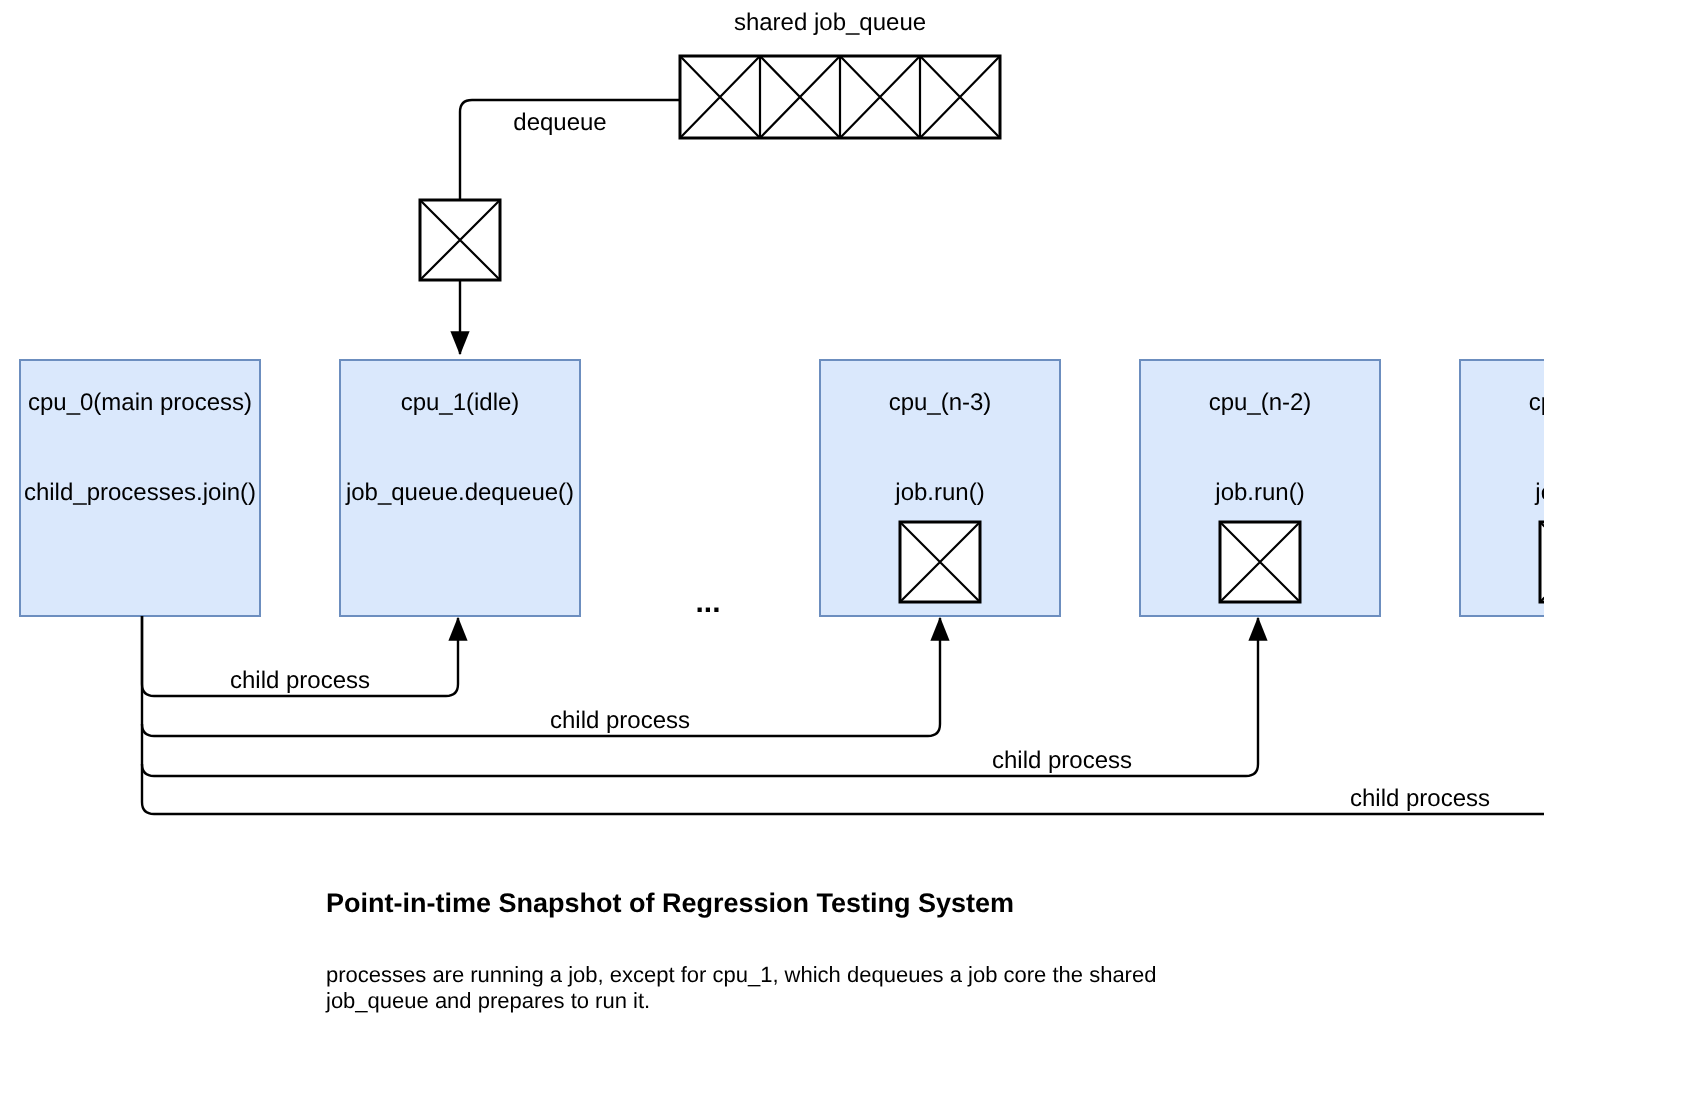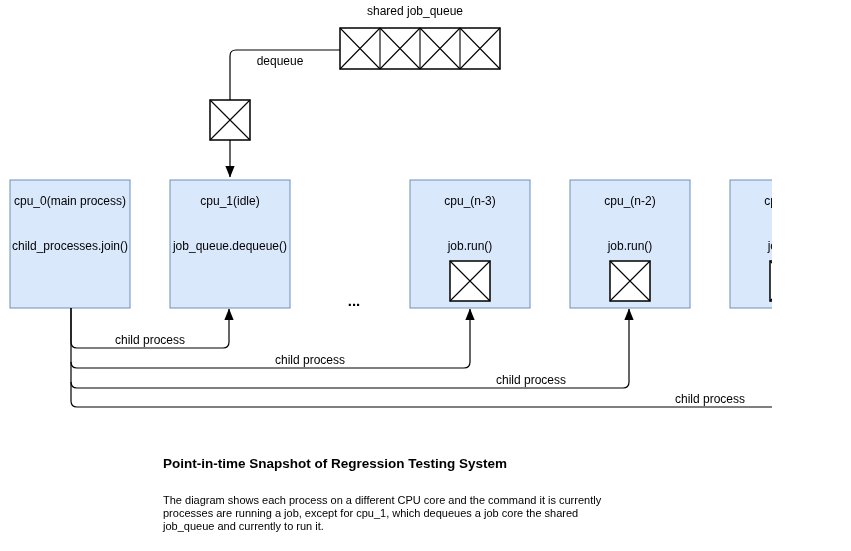--- a/index.html
+++ b/index.html
@@ -22,21 +22,20 @@
     position: absolute;
     left: 163px;
     top: 444px;
     color: #000000;
   }
   .caption-title {
     font-size: 13.5px;
     font-weight: bold;
     white-space: nowrap;
     margin-bottom: 23px;
-    margin-top: 12px;
   }
   .caption-body { font-size: 11px; line-height: 13px; }
   .caption-line { white-space: nowrap; }
 </style>
 </head>
 <body>
 
 <div id="canvas">
 
   <svg id="diagram-svg" width="851" height="551" viewBox="0 0 851 551">
@@ -120,19 +119,18 @@
     </g>
     <text x="150" y="344" text-anchor="middle">child process</text>
     <text x="310" y="364" text-anchor="middle">child process</text>
     <text x="531" y="384" text-anchor="middle">child process</text>
     <text x="710" y="403" text-anchor="middle">child process</text>
   </svg>
 
   <div class="caption">
     <div class="caption-title">Point-in-time Snapshot of Regression Testing System</div>
     <div class="caption-body">
-      <div class="caption-line">The diagram shows each process on a different CPU core and the command it is currently</div>
       <div class="caption-line">processes are running a job, except for cpu_1, which dequeues a job core the shared</div>
-      <div class="caption-line">job_queue and currently to run it.</div>
+      <div class="caption-line">job_queue and prepares to run it.</div>
     </div>
   </div>
 
 </div>
 
 </body></html>

